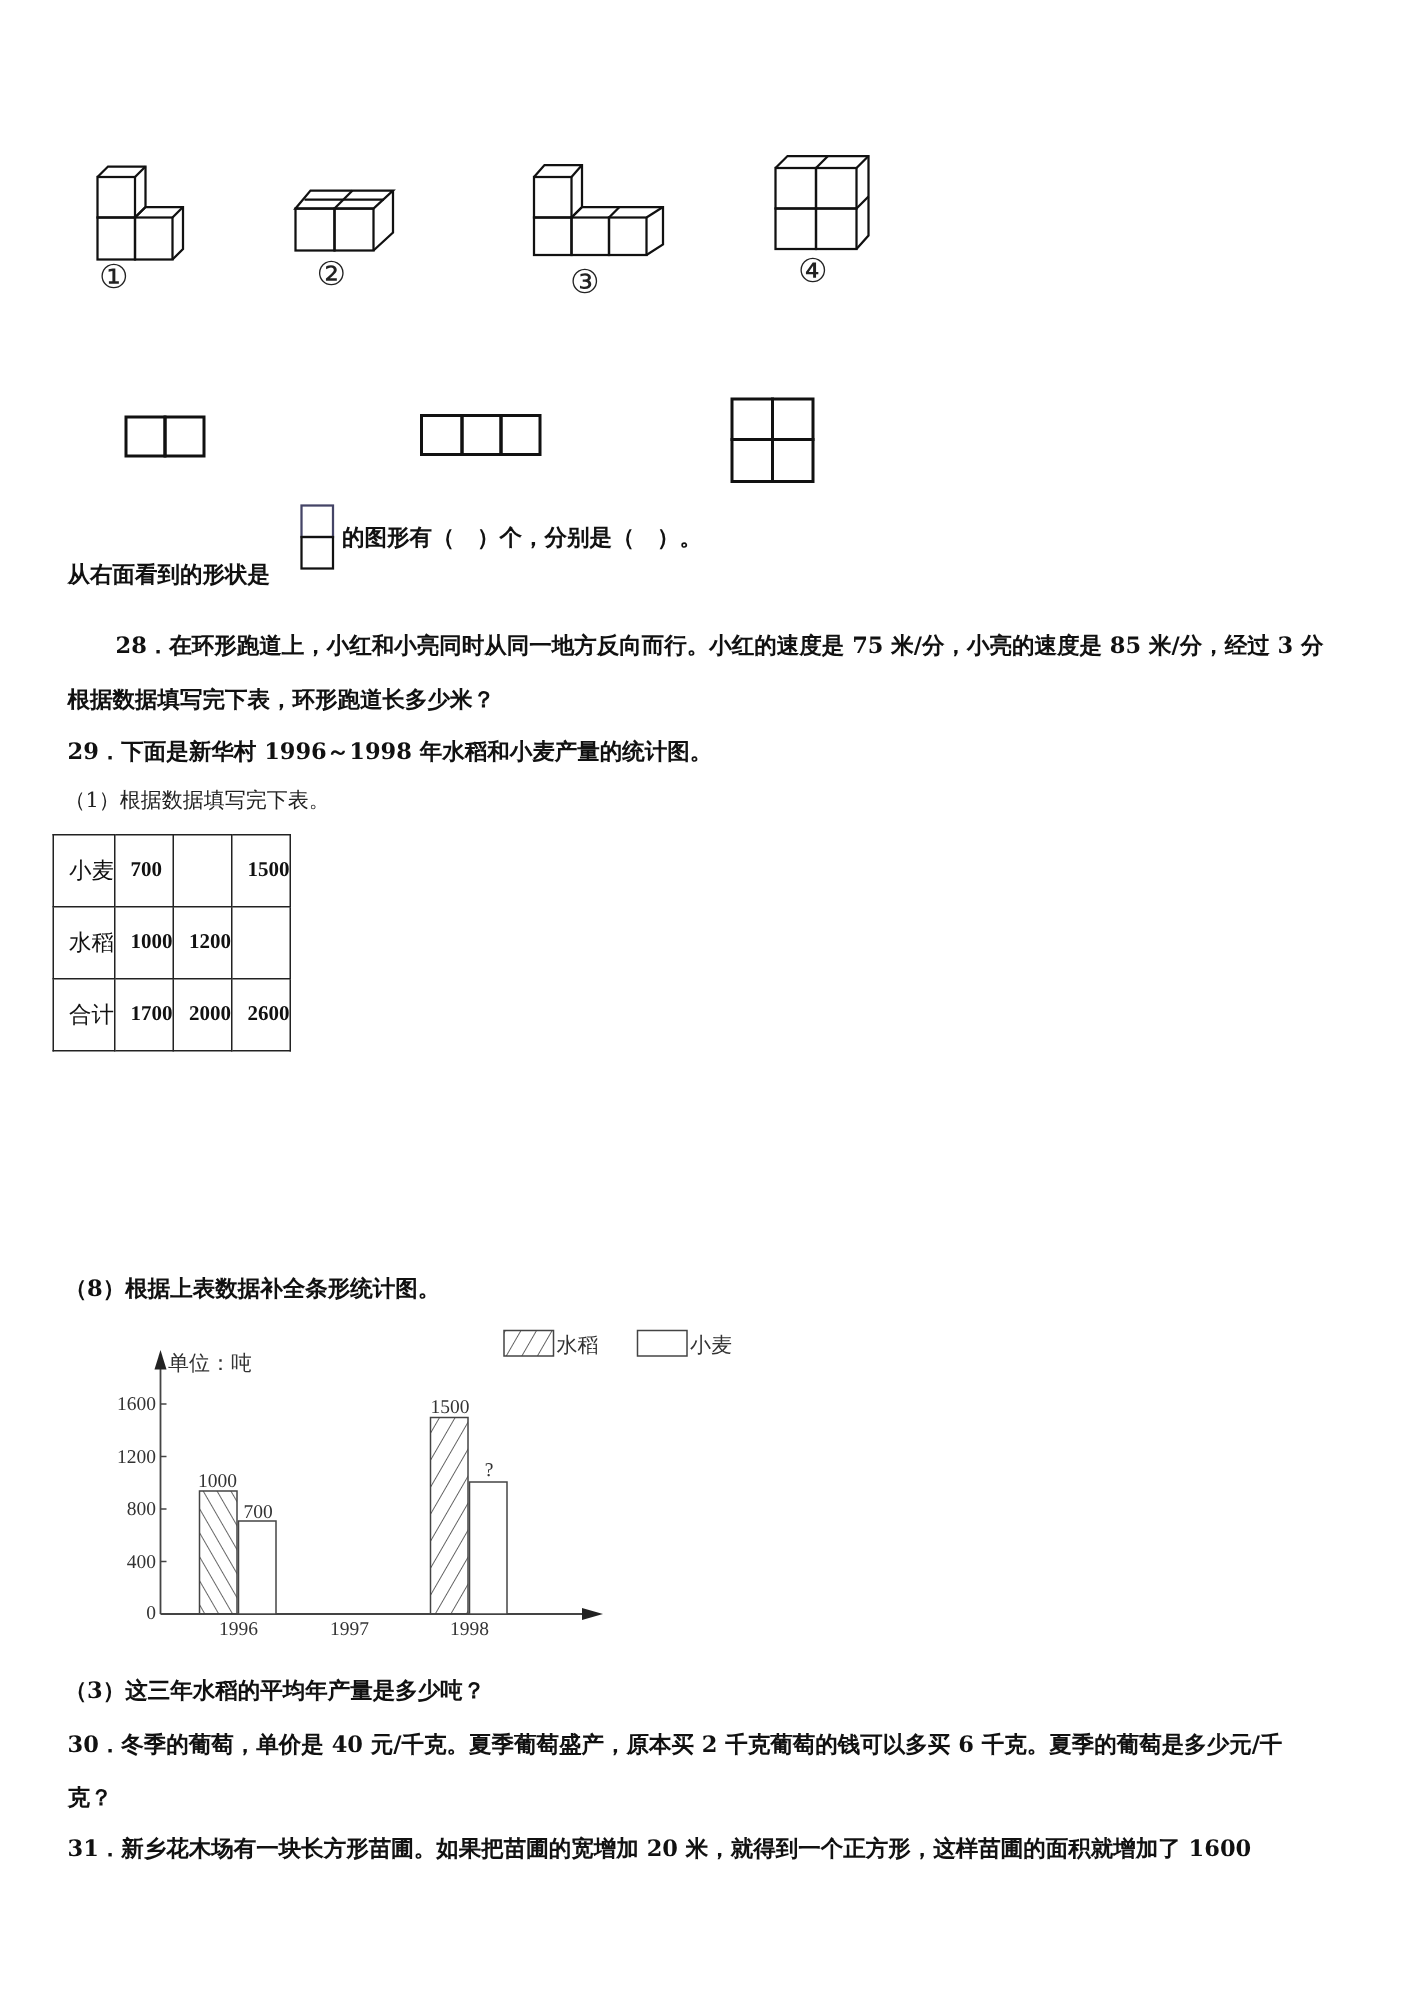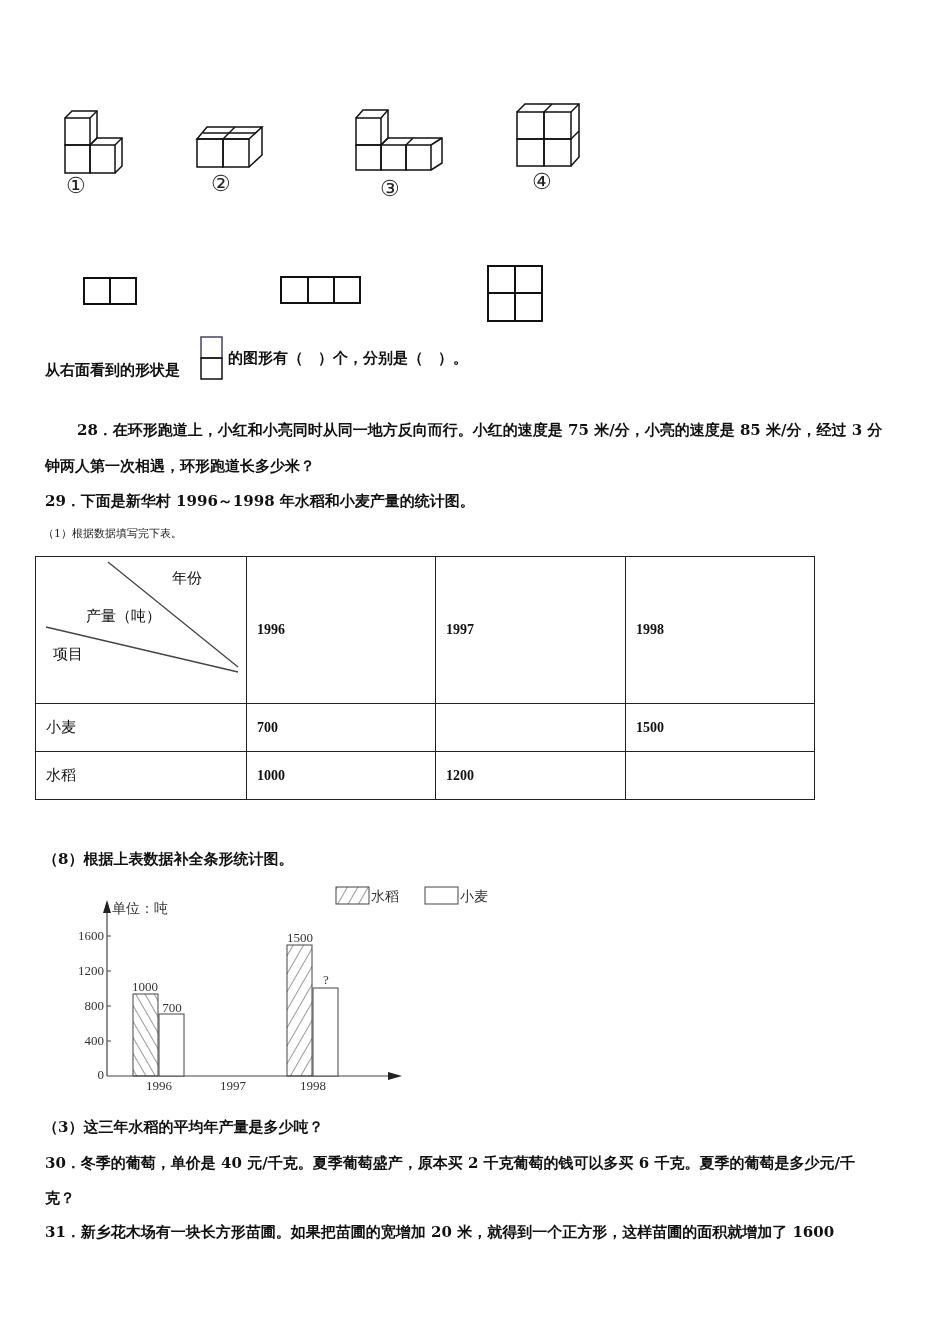--- a/index.html
+++ b/index.html
@@ -1,20 +1,20 @@
 <!DOCTYPE html>
 <html><head>
   <meta charset="utf-8">
   <style>
     * { margin: 0; padding: 0; box-sizing: border-box; }
     html, body { width: 950px; height: 1344px; background: #ffffff; overflow: hidden; }
     body { position: relative; font-family: "DejaVu Serif", "Liberation Serif", serif; color: #111; }
     .abs { position: absolute; }
     .txt { font-size: 15px; font-weight: bold; white-space: nowrap; line-height: 20px; }
-    .txt-light { font-size: 11px; font-weight: normal; white-space: nowrap; line-height: 20px; color: #222; }
+    .txt-light { font-size: 14px; font-weight: normal; white-space: nowrap; line-height: 20px; color: #222; }
     svg { position: absolute; overflow: visible; }
     .tbl { position: absolute; left: 35px; top: 556px; border-collapse: collapse; }
     .tbl td { border: 1.5px solid #222; font-size: 14px; font-weight: bold; padding-left: 10px; vertical-align: middle; font-family: "Liberation Serif", serif; }
     .tbl td.label { font-family: "DejaVu Sans", sans-serif; font-weight: normal; font-size: 15px; }
     .diag-cell { position: relative; padding: 0 !important; }
     .diag-label { position: absolute; font-family: "DejaVu Sans", sans-serif; font-size: 15px; font-weight: normal; white-space: nowrap; }
     .chart-txt { font-family: "Liberation Serif", serif; font-size: 13px; fill: #333; }
     .chart-cn { font-family: "DejaVu Serif", serif; font-size: 14px; fill: #333; }
   </style>
 </head>
@@ -89,62 +89,54 @@
 </svg>
 <svg style="left:487px;top:265px;" width="56" height="57" viewBox="0 0 56 57">
   <g fill="none" stroke="#111" stroke-width="2">
     <rect x="1" y="1" width="27" height="27"></rect>
     <rect x="28" y="1" width="27" height="27"></rect>
     <rect x="1" y="28" width="27" height="28"></rect>
     <rect x="28" y="28" width="27" height="28"></rect>
   </g>
 </svg>
 
-<div class="abs txt" style="left:45px;top:360px;">从右面看到的形状是</div>
+<div class="abs txt" style="left:45px;top:373px;">从右面看到的形状是</div>
 <svg style="left:200px;top:336px;" width="24" height="44" viewBox="0 0 24 44">
   <g fill="none" stroke="#111" stroke-width="1.5">
     <rect x="1" y="1" width="21" height="21" stroke="#446"></rect>
     <rect x="1" y="22" width="21" height="21"></rect>
   </g>
 </svg>
 <div class="abs txt" style="left:228px;top:348px;">的图形有（　）个，分别是（　）。</div>
 
 <div class="abs txt" style="left:45px;top:420px;margin-left:32px;">28．在环形跑道上，小红和小亮同时从同一地方反向而行。小红的速度是 75 米/分，小亮的速度是 85 米/分，经过 3 分</div>
-<div class="abs txt" style="left:45px;top:456px;">钟两人第一次相遇，环形跑道长多少米？</div>
+<div class="abs txt" style="left:45px;top:456px;">根据数据填写完下表，环形跑道长多少米？</div>
 
 <div class="abs txt" style="left:45px;top:491px;text-align:right;">29．下面是新华村 1996～1998 年水稻和小麦产量的统计图。</div>
 <div class="abs txt-light" style="left:43px;top:524px;">（1）根据数据填写完下表。</div>
 
 <table class="tbl">
   <tbody>
-      <tr style="height:147px;">
-    <td class="diag-cell" style="width:211px;">
-      <svg style="left:0;top:0;" width="211" height="147" viewBox="0 0 211 147">
-        <line x1="72" y1="5" x2="202" y2="110" stroke="#444" stroke-width="1.3"></line>
-        <line x1="10" y1="70" x2="202" y2="115" stroke="#444" stroke-width="1.3"></line>
-      </svg>
-      <span class="diag-label" style="left:136px;top:12px;">年份</span>
-      <span class="diag-label" style="left:50px;top:50px;">产量（吨）</span>
-      <span class="diag-label" style="left:17px;top:88px;">项目</span>
-    </td>
-    <td style="width:189px;">1996</td>
-    <td style="width:190px;">1997</td>
-    <td style="width:189px;">1998</td>
-  </tr>
   <tr style="height:48px;">
     <td class="label">小麦</td>
     <td>700</td>
     <td></td>
     <td>1500</td>
   </tr>
   <tr style="height:48px;">
     <td class="label">水稻</td>
     <td>1000</td>
     <td>1200</td>
     <td></td>
+  </tr>
+  <tr style="height:48px;">
+    <td class="label">合计</td>
+    <td>1700</td>
+    <td>2000</td>
+    <td>2600</td>
   </tr>
 </tbody>
   </table>
 
 <div class="abs txt" style="left:43px;top:849px;">（8）根据上表数据补全条形统计图。</div>
 
 <svg style="left:60px;top:880px;" width="360" height="215" viewBox="0 0 360 215">
   <defs>
     <pattern id="hatch" patternUnits="userSpaceOnUse" width="8" height="8" patternTransform="rotate(-30)">
       <line x1="0" y1="0" x2="0" y2="8" stroke="#333" stroke-width="1"></line>

